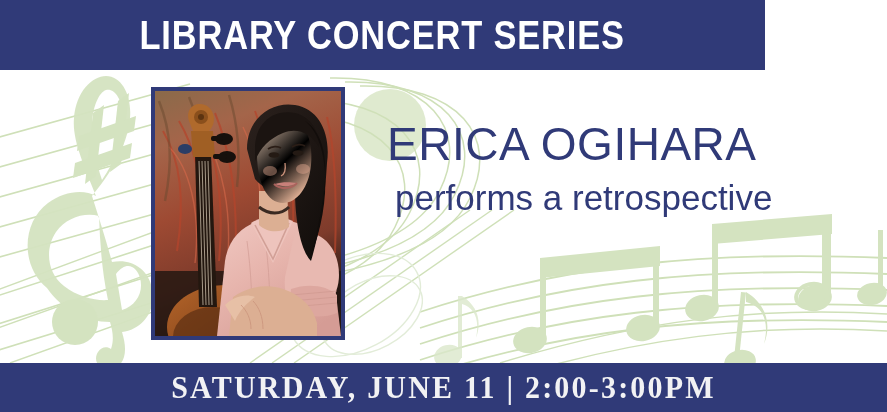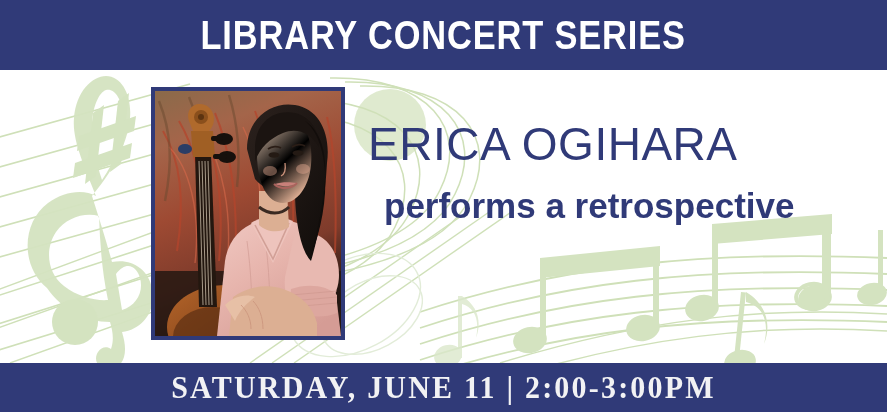--- a/index.html
+++ b/index.html
@@ -16,21 +16,21 @@
     width: 887px;
     height: 412px;
     overflow: hidden;
     background: #ffffff;
   }
 
   
   .header-bar {
     position: absolute;
     left: 0; top: 0;
-    width: 887px;
+    width: 765px;
     height: 70px;
     background: #303a78;
     display: flex;
     align-items: center;
     justify-content: center;
     z-index: 40;
   }
   .header-title {
     color: #ffffff;
     font-family: "Liberation Sans", sans-serif;
@@ -88,43 +88,43 @@
     box-sizing: border-box;
     overflow: hidden;
     z-index: 20;
     background: #3b2a24;
   }
   .photo-frame svg { display: block; }
 
   
   .text-block {
     position: absolute;
-    left: 368px;
+    left: 387px;
     top: 120px;
     width: 500px;
     z-index: 25;
   }
   .performer-name {
     color: #303a78;
     font-family: "Liberation Sans", sans-serif;
     font-weight: 300;
     font-size: 46px;
     line-height: 1.05;
     letter-spacing: 0.5px;
     margin: 0 0 6px 0;
     white-space: nowrap;
   }
   .performer-desc {
     color: #303a78;
     font-family: "Liberation Sans", sans-serif;
-    font-weight: 700;
+    font-weight: 400;
     font-size: 35px;
     line-height: 1.24;
     letter-spacing: 0px;
-    margin: 16px;
+    margin: 8px;
   }
   .performer-desc .line { display: block; white-space: nowrap; }
 </style>
 </head>
 <body>
 
 <div class="poster">
 
   <div class="decor">
     <svg width="887" height="293" viewBox="0 0 887 293" xmlns="http://www.w3.org/2000/svg">

